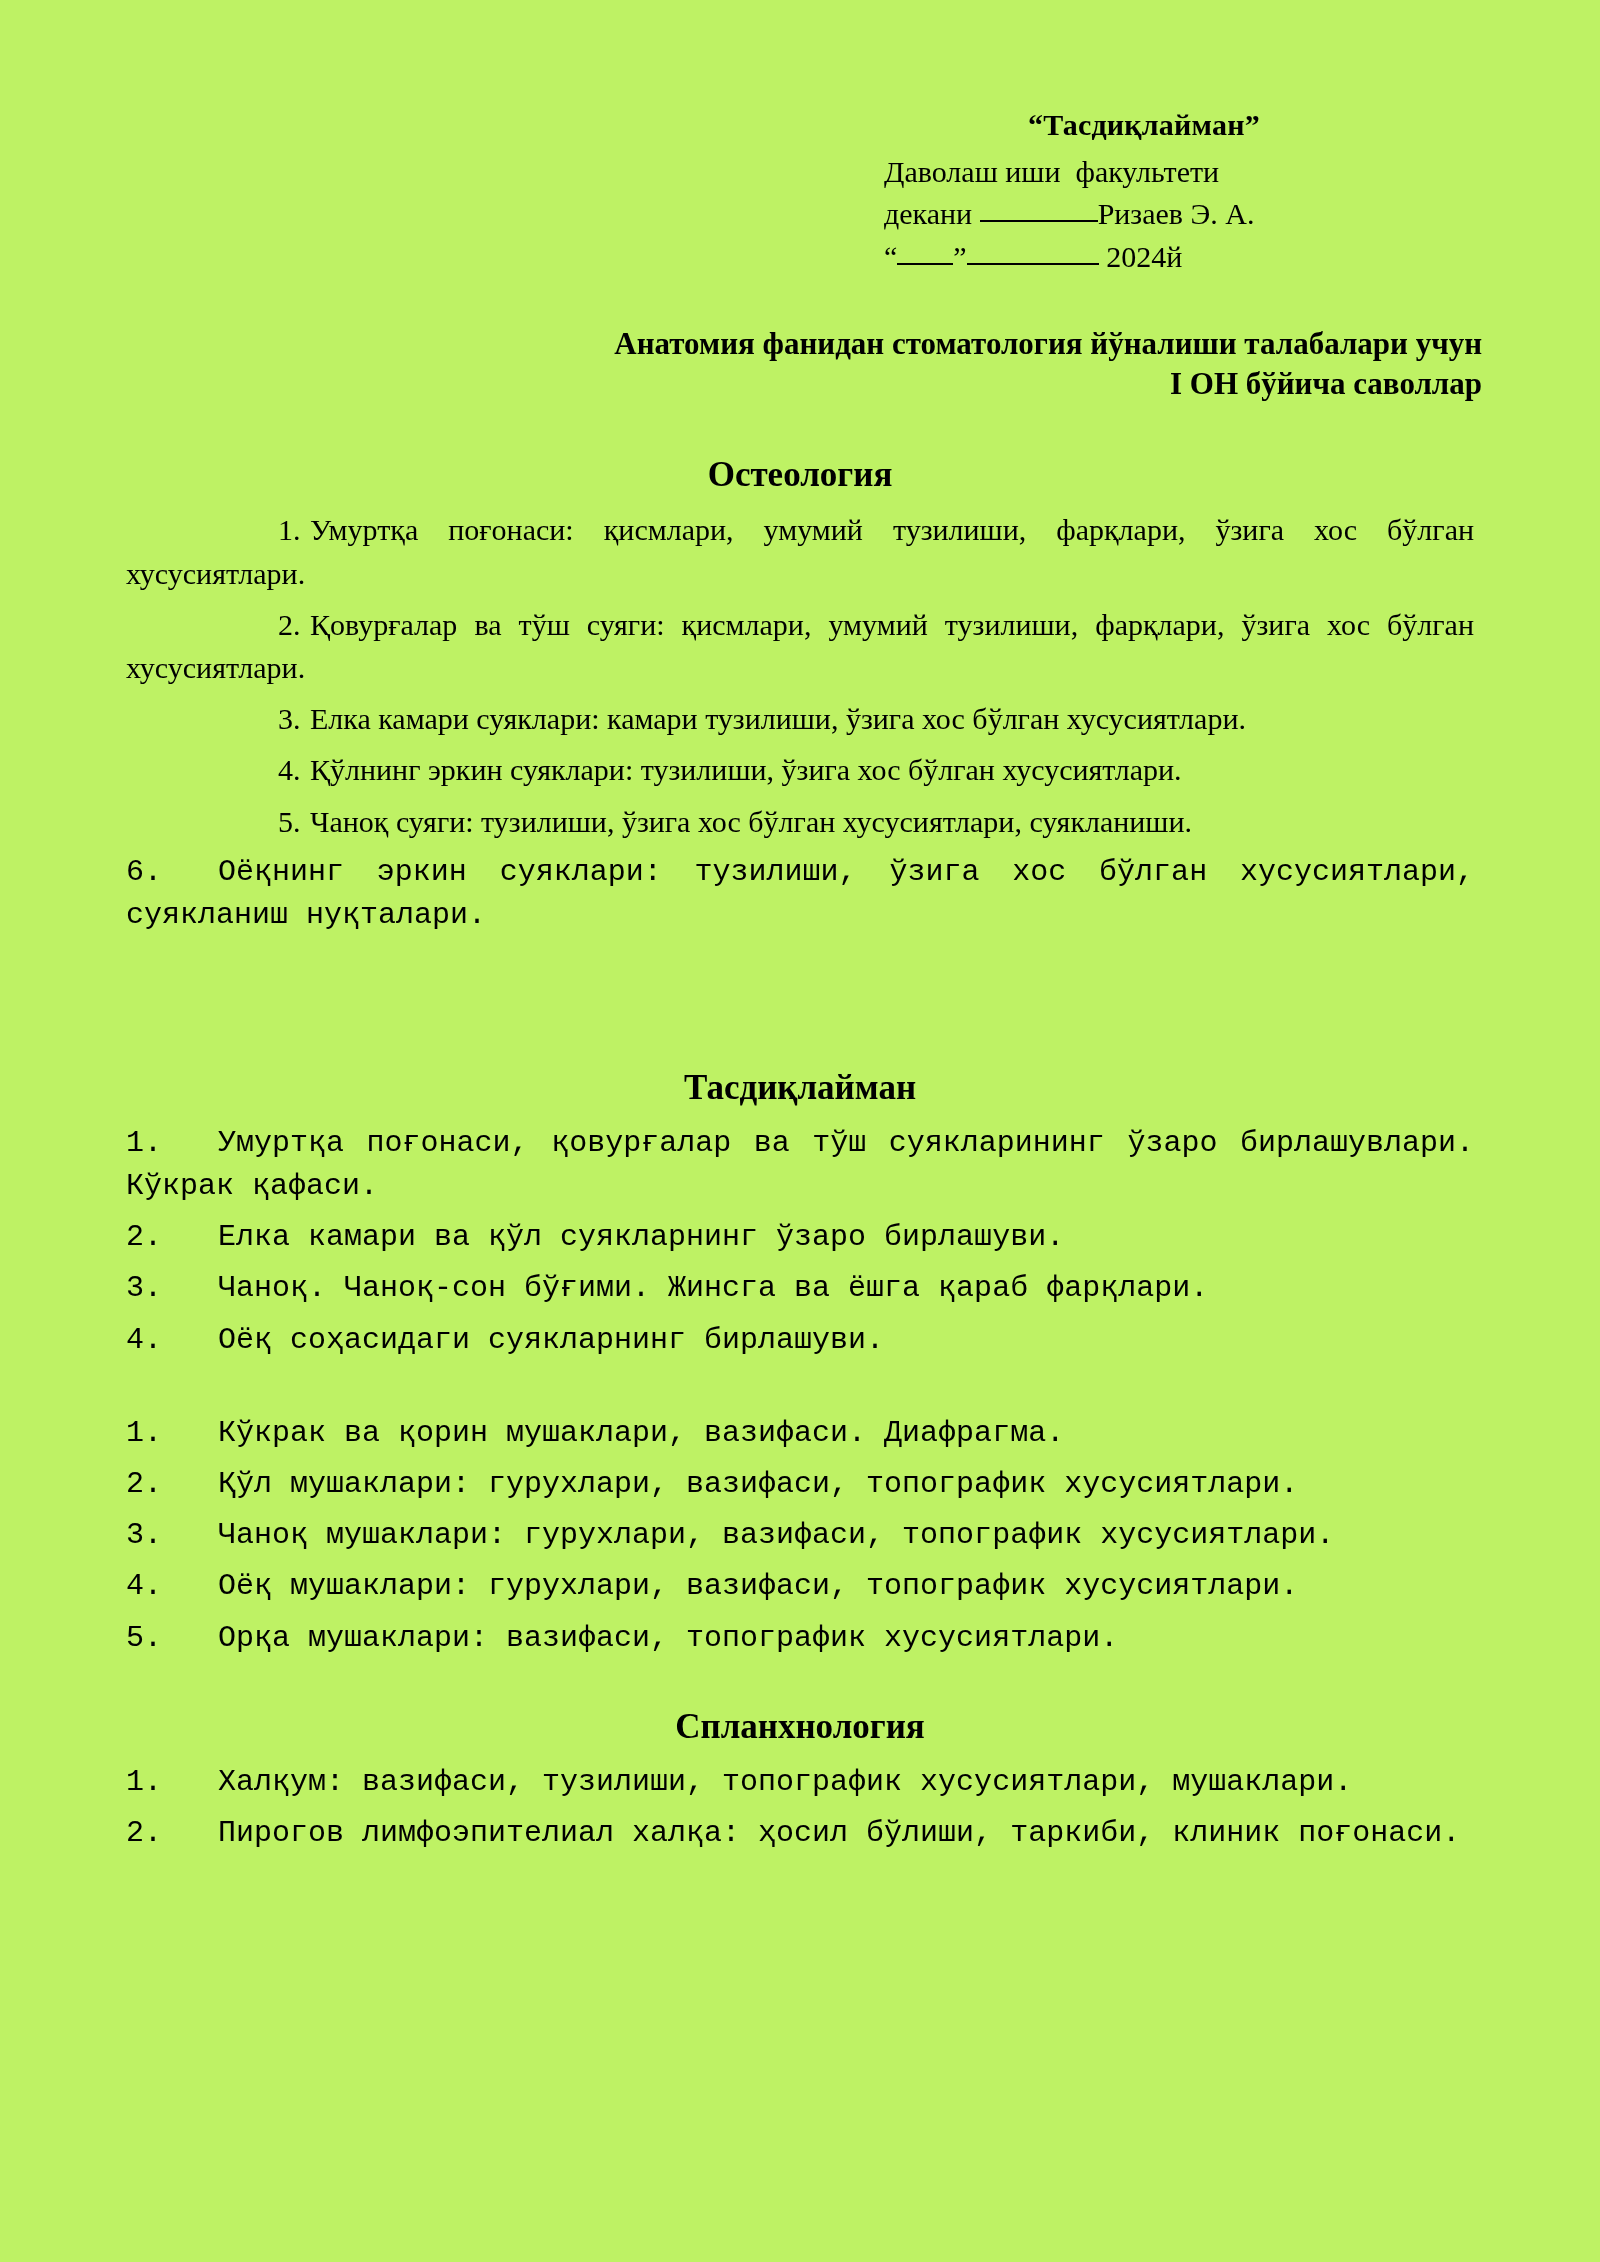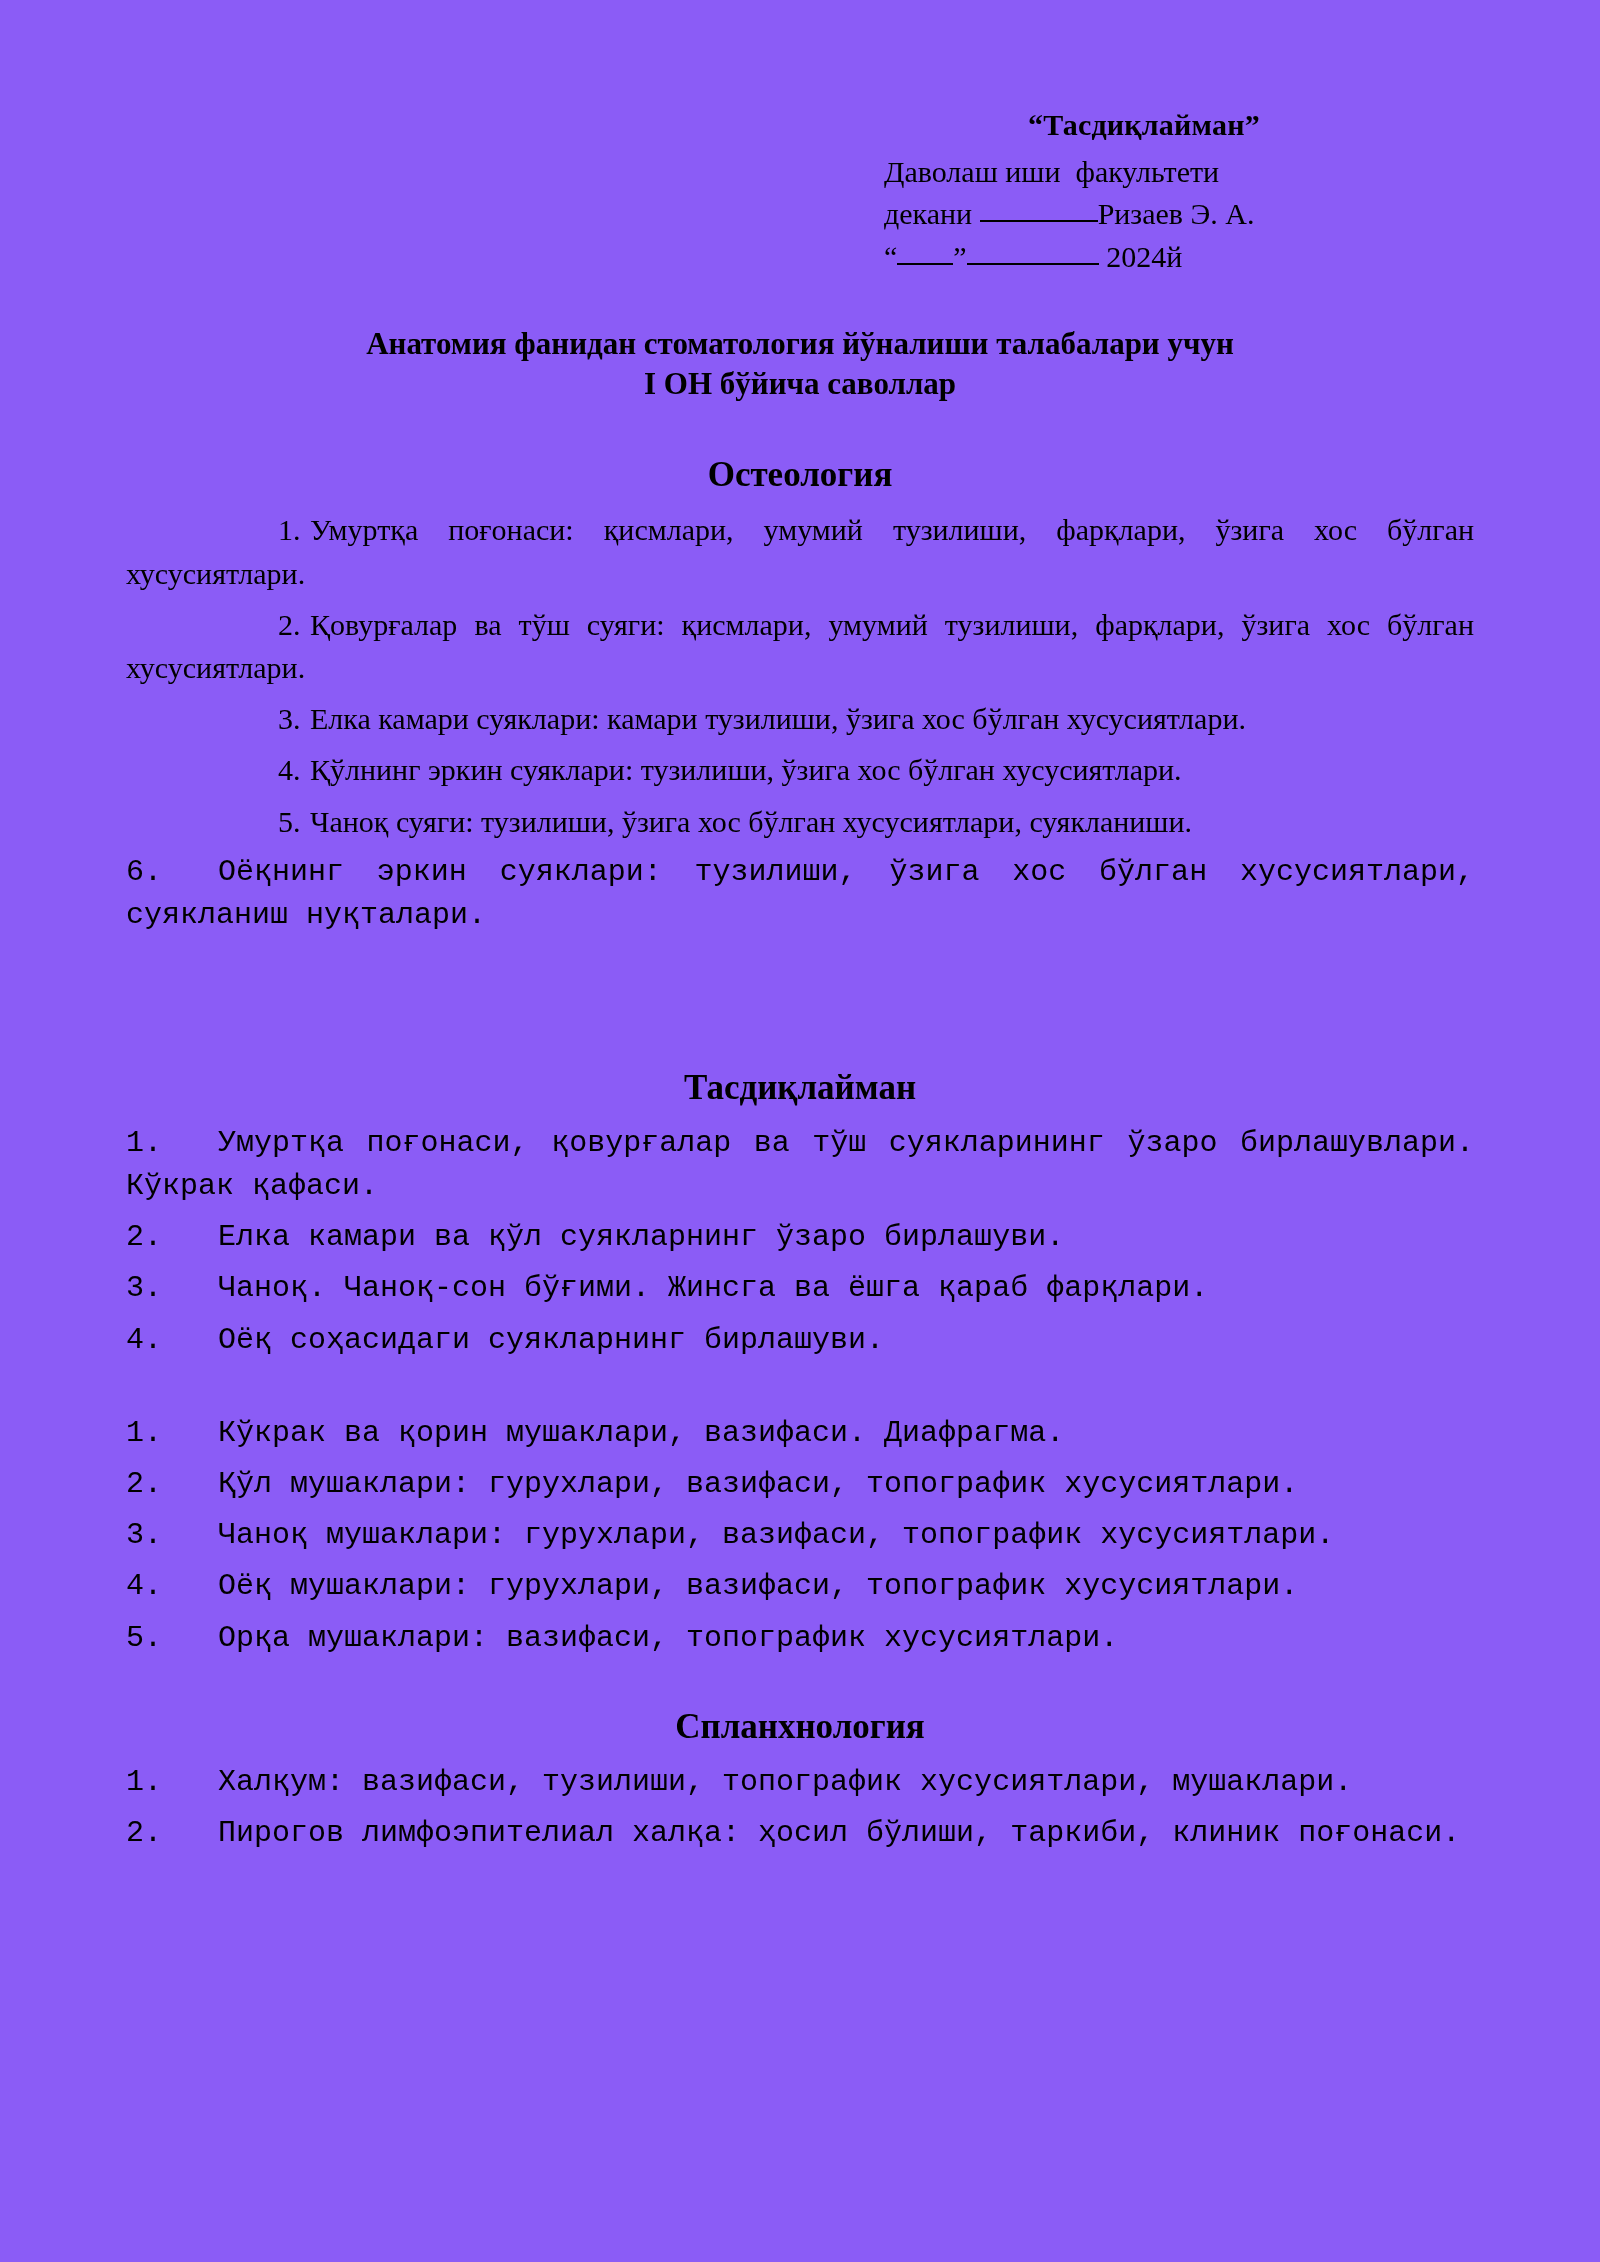--- a/index.html
+++ b/index.html
@@ -10,21 +10,21 @@
   }
   body {
     font-family: "Liberation Serif", "DejaVu Serif", serif;
     color: #000000;
   }
   .page {
     position: relative;
     width: 1600px;
     height: 2262px;
     margin: 0 auto;
-    background: #8b5cf6;
+    background: #bef264;
     box-sizing: border-box;
     padding: 104px 118px 60px 118px;
     overflow: hidden;
   }
 
   
   .approval-block {
     width: 520px;
     margin-left: auto;
     margin-right: 78px;
@@ -51,21 +51,21 @@
   .rule-month { width: 132px; }
 
   
   .doc-title {
     margin-top: 46px;
     text-align: center;
     font-weight: bold;
     font-size: 31px;
     line-height: 1.28;
   }
-  .doc-title .tline { display: block; }
+  .doc-title .tline { display: block; text-align: right; }
 
   
   .section { margin-top: 0; }
   .section-heading {
     text-align: center;
     font-weight: bold;
     font-size: 35px;
     line-height: 1.45;
     margin: 0;
   }

